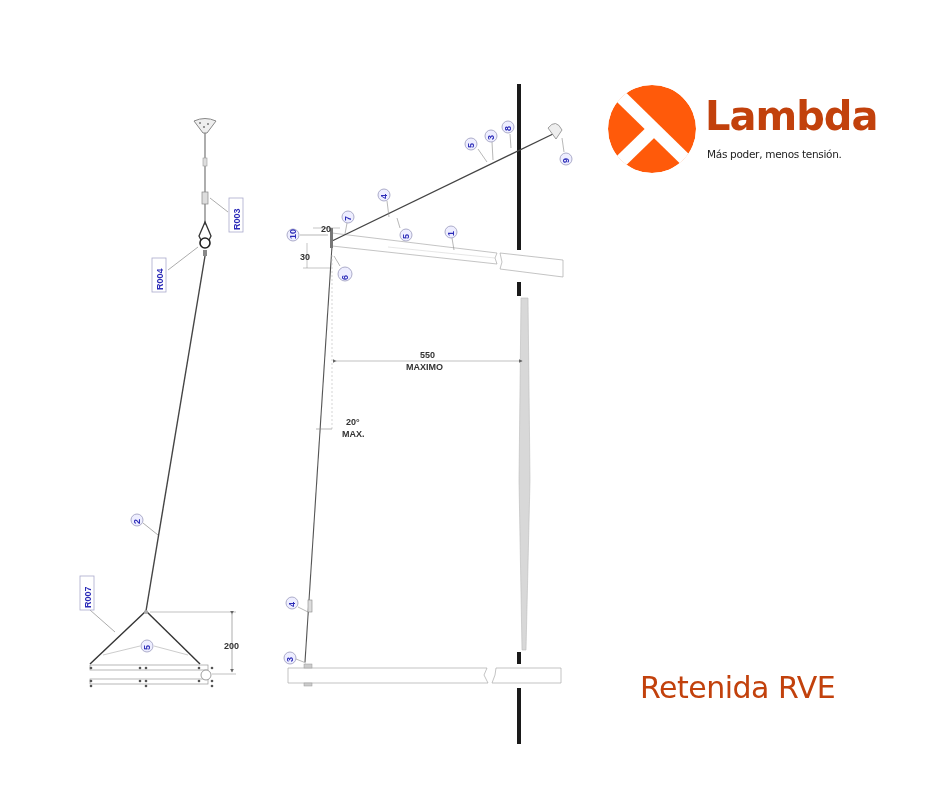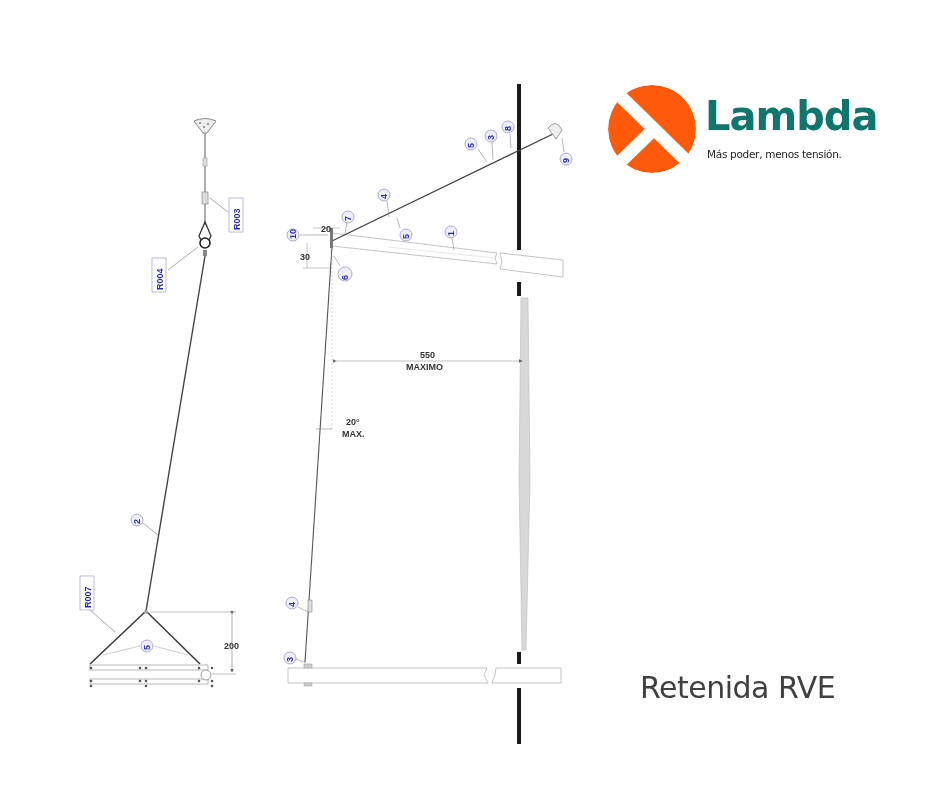--- a/index.html
+++ b/index.html
@@ -1,23 +1,23 @@
 <!DOCTYPE html>
 <html><head>
 <meta charset="utf-8">
 <style>
   html,body{margin:0;padding:0;background:#ffffff;}
   body{width:940px;height:788px;position:relative;overflow:hidden;font-family:"Liberation Sans",sans-serif;}
   #canvas{position:absolute;left:0;top:0;width:940px;height:788px;}
   .callout-text{font-family:"Liberation Sans",sans-serif;font-weight:bold;fill:#2a2ab8;font-size:9px;}
   .dim-text{font-family:"Liberation Sans",sans-serif;font-weight:bold;fill:#333;font-size:9px;}
   .logo-wrap{position:absolute;left:606px;top:84px;width:280px;height:90px;}
-  .brand-name{position:absolute;left:99px;top:8px;font-family:"DejaVu Sans",sans-serif;font-weight:bold;font-size:40px;color:#0f766e;letter-spacing:-1px;line-height:48px;}
+  .brand-name{position:absolute;left:99px;top:8px;font-family:"DejaVu Sans",sans-serif;font-weight:bold;font-size:40px;color:#c2410c;letter-spacing:-1px;line-height:48px;}
   .brand-tag{position:absolute;left:101px;top:64px;font-family:"DejaVu Sans",sans-serif;font-size:10.5px;color:#222;white-space:nowrap;letter-spacing:-0.3px;}
-  .caption{position:absolute;left:640px;top:670px;font-family:"DejaVu Sans",sans-serif;font-size:30px;color:#404040;white-space:nowrap;letter-spacing:-0.5px;}
+  .caption{position:absolute;left:640px;top:670px;font-family:"DejaVu Sans",sans-serif;font-size:30px;color:#c2410c;white-space:nowrap;letter-spacing:-0.5px;}
 </style>
 </head>
 <body>
 
 <svg id="canvas" viewBox="0 0 940 788" xmlns="http://www.w3.org/2000/svg">
   <defs>
     <marker id="arr" markerWidth="6" markerHeight="6" refX="5" refY="3" orient="auto">
       <path d="M0,0 L6,3 L0,6 z" fill="#666"></path>
     </marker>
   </defs>

